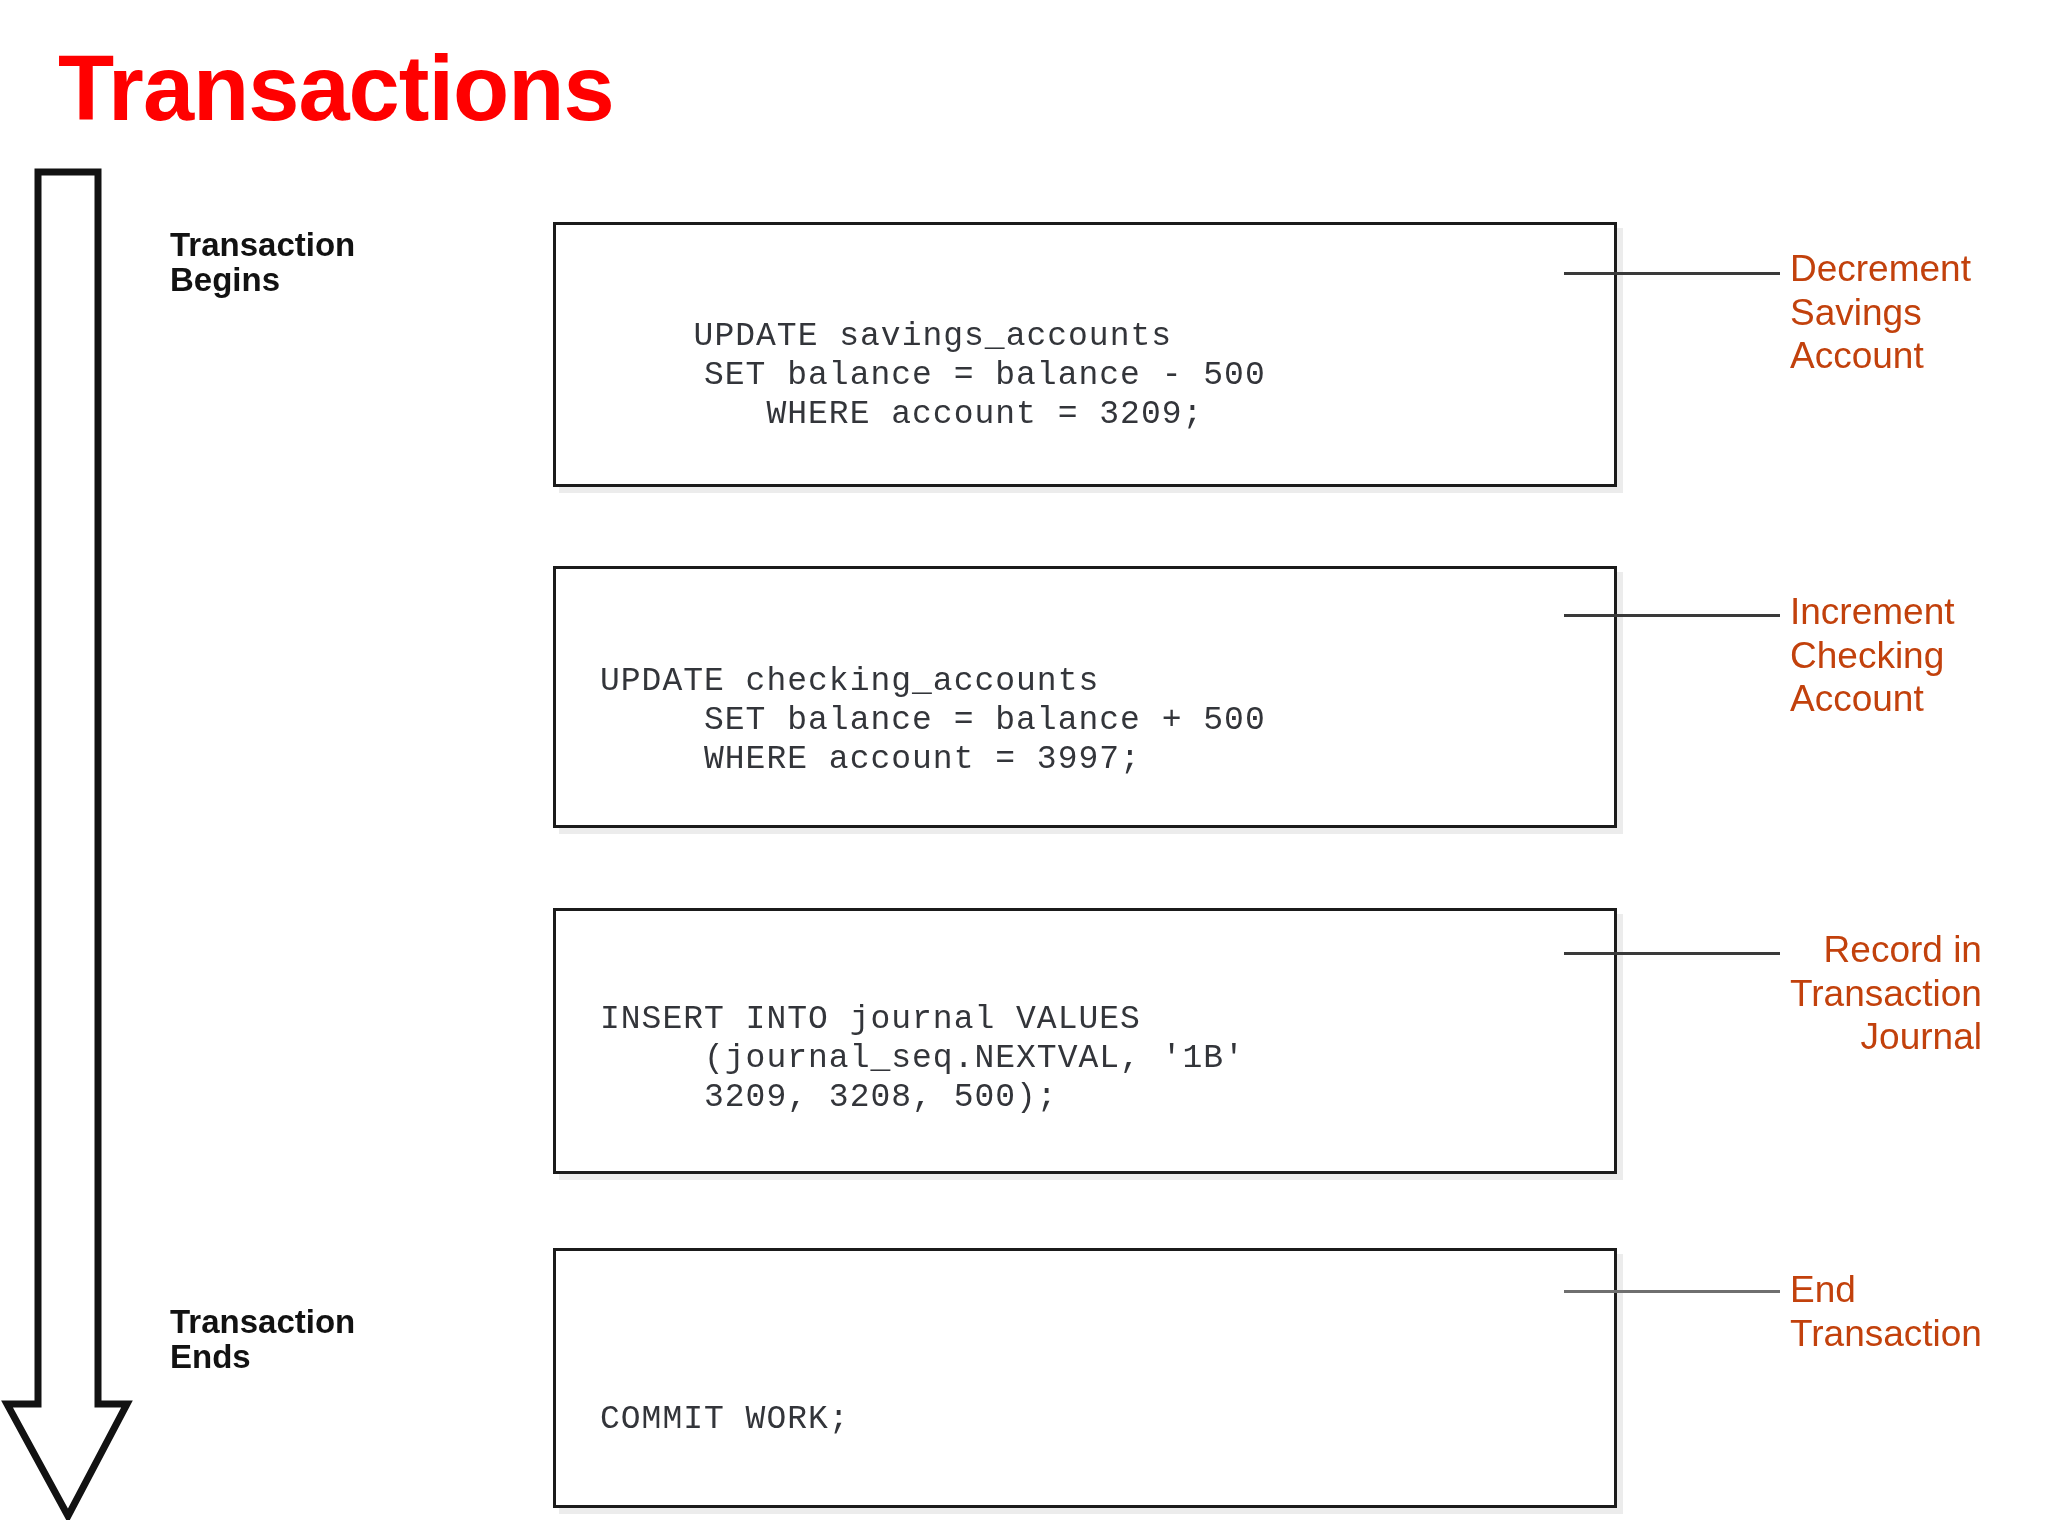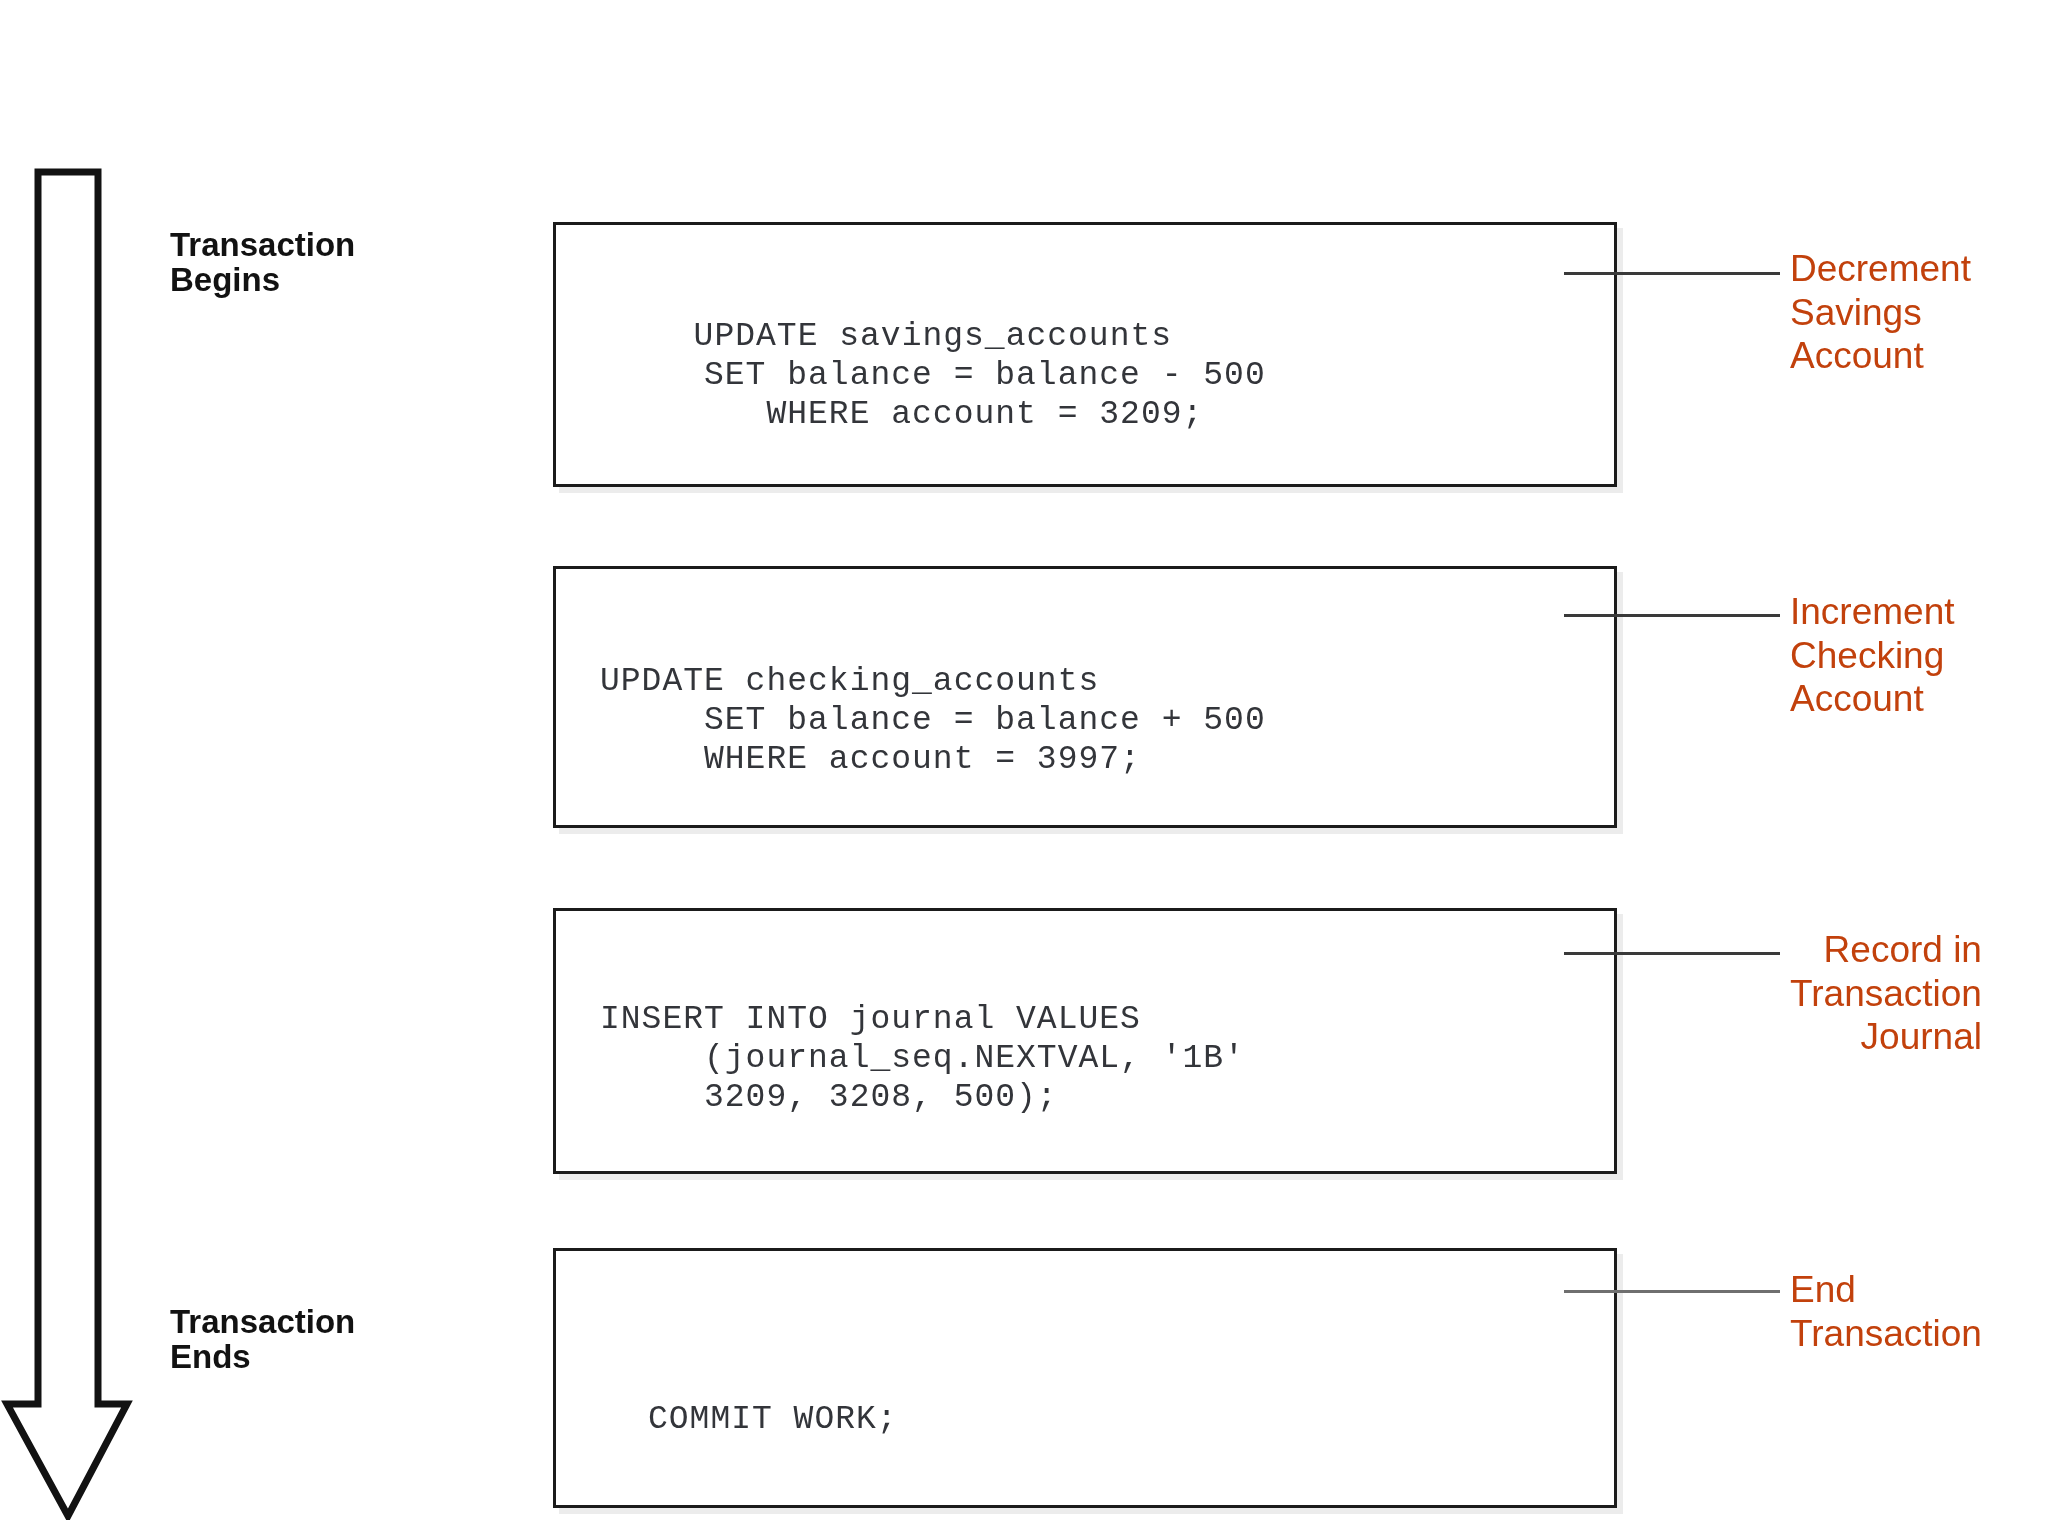--- a/index.html
+++ b/index.html
@@ -73,21 +73,21 @@
   #box-1 { left: 553px; top: 222px;  width: 1064px; height: 265px; }
   #code-1 { left: 600px; top: 285px; text-align: center; }
 
   #box-2 { left: 553px; top: 566px;  width: 1064px; height: 262px; }
   #code-2 { left: 600px; top: 630px; }
 
   #box-3 { left: 553px; top: 908px;  width: 1064px; height: 266px; }
   #code-3 { left: 600px; top: 968px; }
 
   #box-4 { left: 553px; top: 1248px; width: 1064px; height: 260px; }
-  #code-4 { left: 600px; top: 1368px; margin-left: 48px; }
+  #code-4 { left: 600px; top: 1368px; }
 
   
   .leader {
     position: absolute;
     height: 3px;
     background: #3a3a3a;
   }
   #leader-1 { left: 1564px; top: 272px;  width: 216px; }
   #leader-2 { left: 1564px; top: 614px;  width: 216px; }
   #leader-3 { left: 1564px; top: 952px;  width: 216px; }
@@ -106,20 +106,21 @@
   #callout-1 { left: 1790px; top: 247px; }
   #callout-2 { left: 1790px; top: 590px; }
   #callout-3 { left: 1790px; top: 928px; text-align: right; }
   #callout-4 { left: 1790px; top: 1268px; }
 </style>
 </head>
 <body>
 
 <div id="page">
 
+  <div id="slide-title">Transactions</div>
 
   <div id="timeline-arrow">
     <svg width="140" height="1352" viewBox="0 0 140 1352" xmlns="http://www.w3.org/2000/svg">
       <polygon points="38,4 98,4 98,1236 127,1236 68,1348 7,1236 38,1236" fill="#ffffff" stroke="#121212" stroke-width="7" stroke-linejoin="miter"></polygon>
     </svg>
   </div>
 
   <div id="phase-begin" class="phase-label">Transaction
 Begins</div>
 

